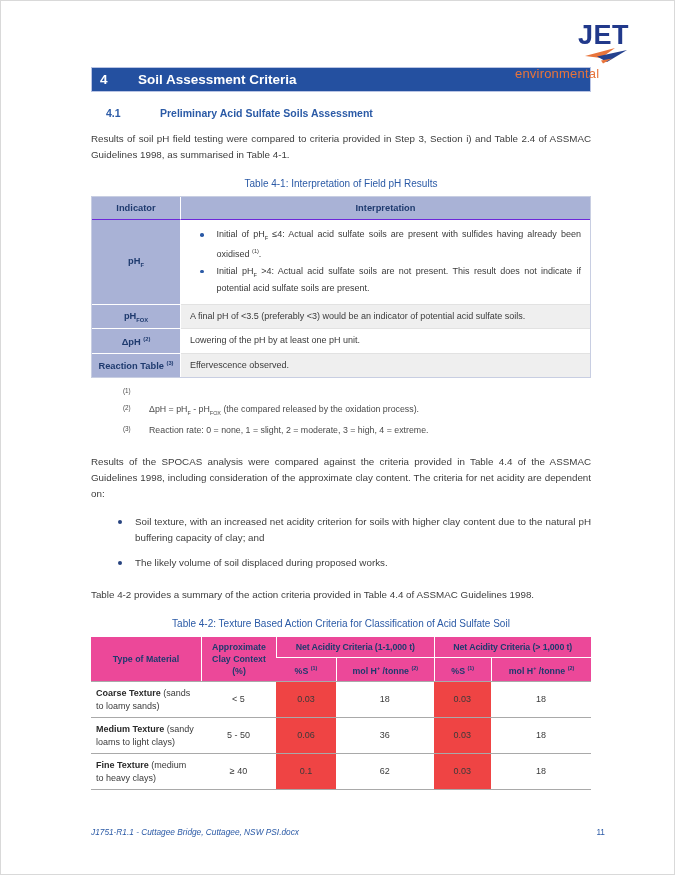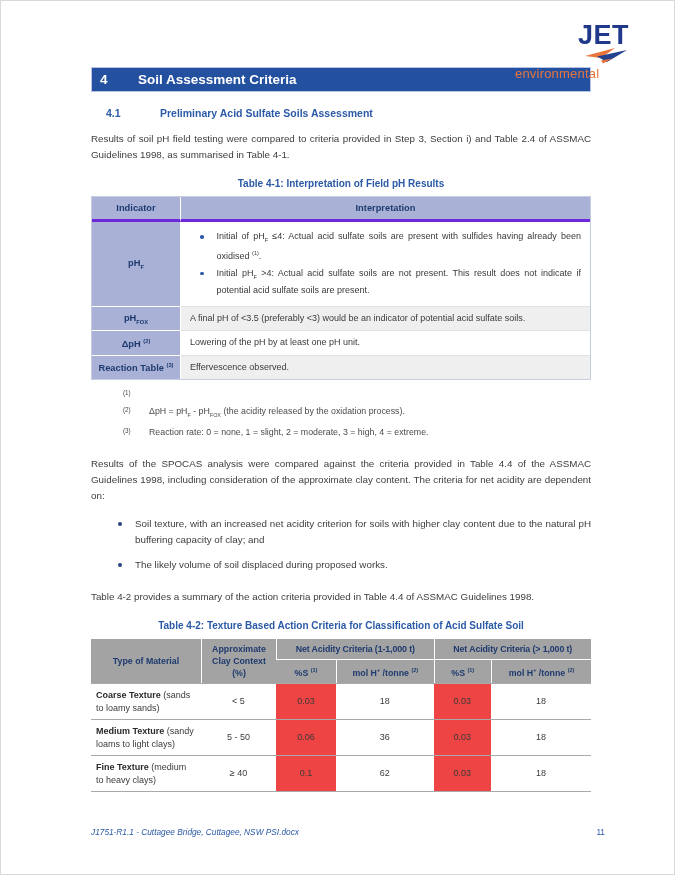--- a/index.html
+++ b/index.html
@@ -23,31 +23,31 @@
     color:#fff;font-weight:bold;font-size:13.5px;display:flex;align-items:center;
     box-sizing:border-box;
   }
   .sec-num{padding-left:8px;width:38px;flex-shrink:0;}
   .subsection{display:flex;margin-top:15px;padding-left:15px;color:#2B5AA6;font-weight:bold;font-size:10.5px;}
   .sub-num{width:54px;flex-shrink:0;}
 
   p.body{font-size:9.8px;line-height:16px;margin:12px 0;color:#3d3d3d;}
   .just{text-align:justify;}
 
-  .caption{text-align:center;color:#2B5AA6;font-weight:bold;font-size:10px;margin:15px 0 7px;}
+  .caption{text-align:center;color:#2B5AA6;font-weight:normal;font-size:10px;margin:15px 0 7px;}
 
   sub{font-size:.62em;vertical-align:sub;}
   sup{font-size:.62em;vertical-align:super;}
 
   
   table{width:100%;border-collapse:separate;border-spacing:0;}
   .t1{border:1px solid #c8cee2;font-size:9.3px;}
   .t1 th{
     background:#A9B2D6;color:#1E3A6E;font-weight:bold;padding:6px 4px;
-    border-right:1px solid #fff;border-bottom:3px solid #6d28d9;font-size:9.3px;margin-left:35px;
+    border-right:1px solid #fff;border-bottom:1px solid #6d28d9;font-size:9.3px;margin-left:35px;
   }
   .t1 th:last-child{border-right:none;}
   .t1 td.ind{
     background:#A9B2D6;color:#1E3A6E;font-weight:bold;text-align:center;
     width:82px;border-right:1px solid #fff;border-bottom:1px solid #fff;
     vertical-align:middle;font-size:9.3px;padding:6px 3px;
   }
   .t1 td.interp{
     padding:5px 9px;border-bottom:1px solid #e2e2e2;line-height:13.5px;
     font-size:9px;color:#3a3a3a;vertical-align:middle;
@@ -64,21 +64,21 @@
   .fnm{width:26px;flex-shrink:0;font-size:6.3px;position:relative;top:-1px;}
 
   
   .bullets{margin:4px 0 10px 0;}
   .bullet-item{display:flex;margin:9px 0 9px 27px;font-size:9.8px;line-height:16px;}
   .bullet-item .dot{width:4px;height:4px;border-radius:50%;background:#26437F;margin:6px 13px 0 0;flex-shrink:0;}
 
   
   .t2{font-size:9px;}
   .t2 th{
-    background:#a3a3a3;color:#1E3A6E;font-weight:bold;text-align:center;
+    background:#ec4899;color:#1E3A6E;font-weight:bold;text-align:center;
     padding:4px 3px;font-size:8.8px;border-left:1px solid #fff;border-top:1px solid #fff;
     line-height:12px;
   }
   .t2 th:first-child{border-left:none;}
   .t2 th.grp{white-space:nowrap;letter-spacing:-0.1px;}
   .t2 tbody td{
     border-top:1px solid #a9a9a9;padding:5px 5px;text-align:center;
     color:#3a3a3a;line-height:12.5px;vertical-align:middle;
   }
   .t2 tbody tr:last-child td{border-bottom:1px solid #a9a9a9;}
@@ -166,21 +166,21 @@
         </tr>
       </tbody>
     </table>
 
     <div class="footnotes">
       <div class="fn">
         <span class="fnm">(1)</span>
       </div>
       <div class="fn">
         <span class="fnm">(2)</span>
-        <span class="fnt"><span>ΔpH = pH</span><sub>F</sub><span> - pH</span><sub>FOX</sub><span> (the acidity released by the oxidation process).</span></span>
+        <span class="fnt"><span>ΔpH = pH</span><sub>F</sub><span> - pH</span><sub>FOX</sub><span> (the compared released by the oxidation process).</span></span>
       </div>
       <div class="fn">
         <span class="fnm">(3)</span>
         <span class="fnt">Reaction rate: 0 = none, 1 = slight, 2 = moderate, 3 = high, 4 = extreme.</span>
       </div>
     </div>
 
     <p class="body just" style="margin-top:18px;">Results of the SPOCAS analysis were compared against the criteria provided in Table 4.4 of the ASSMAC Guidelines 1998, including consideration of the approximate clay content. The criteria for net acidity are dependent on:</p>
 
     <div class="bullets">

